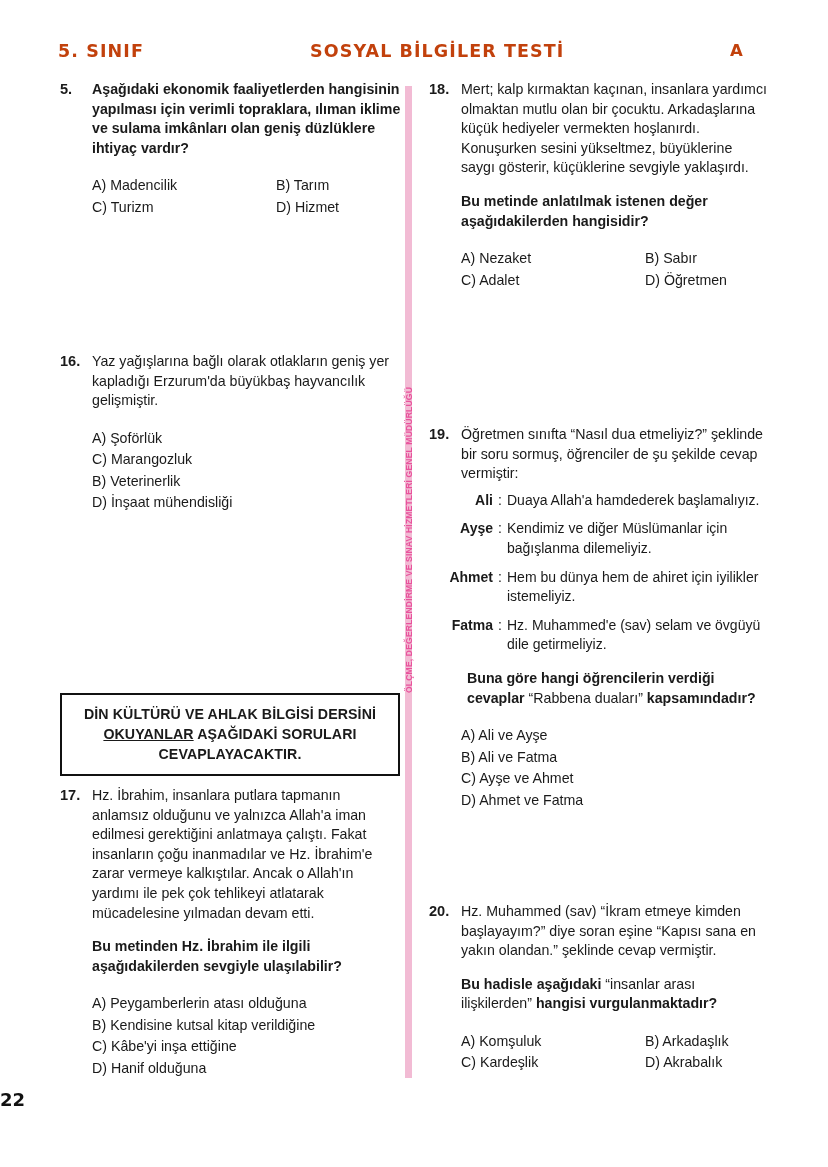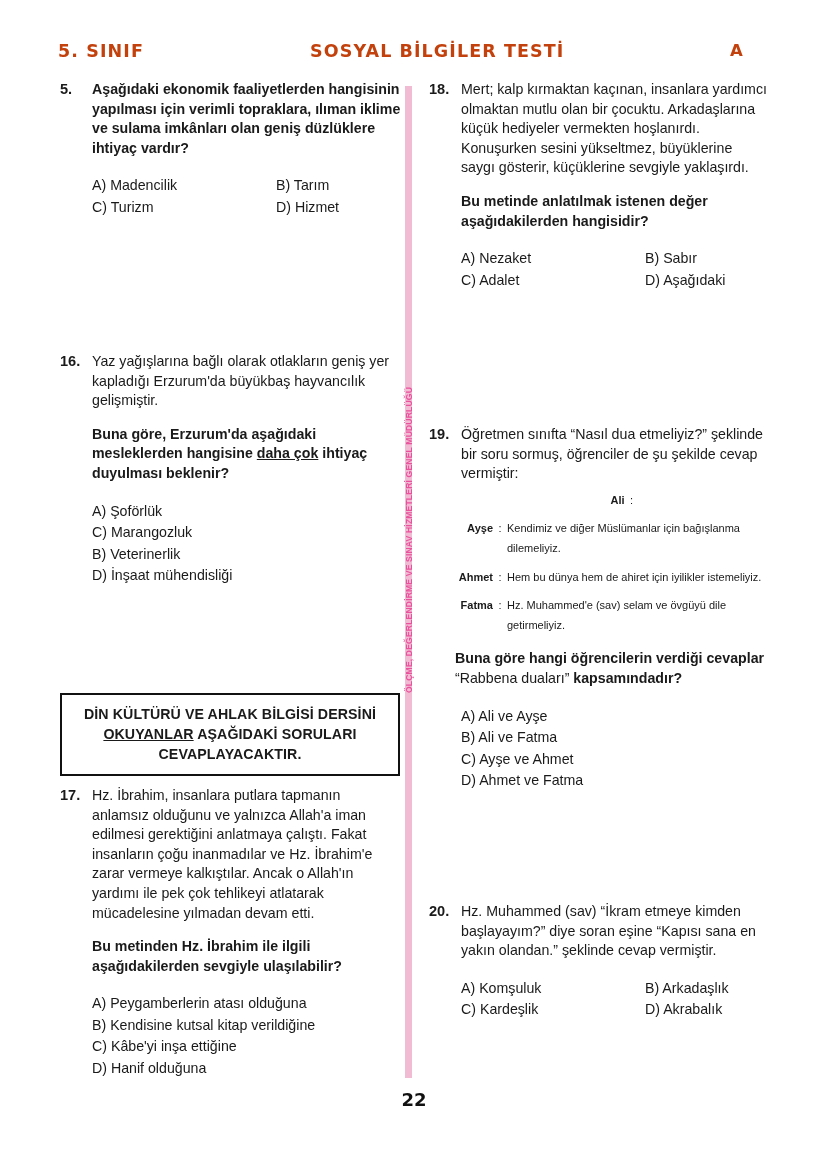--- a/index.html
+++ b/index.html
@@ -131,23 +131,22 @@
 
   
   .dialogue {
     margin-top: 4px;
     margin-left: 0px;
   }
   .dia-row {
     display: flex;
     align-items: flex-start;
     margin-top: 9px;
-    font-size: 11px;
+    font-size: 14px;
     line-height: 19.6px;
-    justify-content: center;
   }
   .dia-row:first-child { margin-top: 7px; }
   .dia-name {
     flex: 0 0 auto;
     width: 66px;
     text-align: right;
     font-weight: bold;
     padding-right: 0px;
   }
   .dia-colon {
@@ -169,21 +168,21 @@
     box-sizing: border-box;
     width: 340px;
   }
 
   
   .page-num {
     position: absolute;
     left: 0;
     right: 0;
     top: 1089px;
-    text-align: center;
+    text-align: left;
     font-weight: bold;
     font-size: 18px;
     font-family: "DejaVu Sans", sans-serif;
     color: #111;
   }
 
   
   .abs { position: absolute; left: 0; width: 343px; }
 </style>
 </head>
@@ -213,21 +212,20 @@
       <div class="opt">C) Turizm</div>
       <div class="opt">D) Hizmet</div>
     </div>
   </div>
 
   <div class="q abs" style="top:272px;">
     <div class="q-head">
       <div class="q-num">16.</div>
       <div class="q-body">
         <div class="q-stem">Yaz yağışlarına bağlı olarak otlakların geniş yer kapladığı Erzurum'da büyükbaş hayvancılık gelişmiştir.</div>
-        <div class="q-ask"><span>Buna göre, Erzurum'da aşağıdaki mesleklerden hangisine </span><span class="u">daha çok</span><span> ihtiyaç duyulması beklenir?</span></div>
       </div>
     </div>
     <div class="opts">
       <div class="opt">A) Şoförlük</div>
       <div class="opt">C) Marangozluk</div>
       <div class="opt">B) Veterinerlik</div>
       <div class="opt">D) İnşaat mühendisliği</div>
     </div>
   </div>
 
@@ -264,66 +262,68 @@
       <div class="q-num">18.</div>
       <div class="q-body">
         <div class="q-stem">Mert; kalp kırmaktan kaçınan, insanlara yardımcı olmaktan mutlu olan bir çocuktu. Arkadaşlarına küçük hediyeler vermekten hoşlanırdı. Konuşurken sesini yükseltmez, büyüklerine saygı gösterir, küçüklerine sevgiyle yaklaşırdı.</div>
         <div class="q-ask">Bu metinde anlatılmak istenen değer aşağıdakilerden hangisidir?</div>
       </div>
     </div>
     <div class="opts two-col">
       <div class="opt">A) Nezaket</div>
       <div class="opt">B) Sabır</div>
       <div class="opt">C) Adalet</div>
-      <div class="opt">D) Aşağıdaki</div>
+      <div class="opt">D) Öğretmen</div>
     </div>
   </div>
 
   <div class="q abs" style="top:345px;">
     <div class="q-head">
       <div class="q-num">19.</div>
       <div class="q-body">
         <div class="q-stem">Öğretmen sınıfta “Nasıl dua etmeliyiz?” şeklinde bir soru sormuş, öğrenciler de şu şekilde cevap vermiştir:</div>
       </div>
     </div>
     <div class="dialogue">
       <div class="dia-row">
         <div class="dia-name">Ali</div>
         <div class="dia-colon">:</div>
+        <div class="dia-text">Duaya Allah'a hamdederek başlamalıyız.</div>
       </div>
       <div class="dia-row">
         <div class="dia-name">Ayşe</div>
         <div class="dia-colon">:</div>
         <div class="dia-text">Kendimiz ve diğer Müslümanlar için bağışlanma dilemeliyiz.</div>
       </div>
       <div class="dia-row">
         <div class="dia-name">Ahmet</div>
         <div class="dia-colon">:</div>
         <div class="dia-text">Hem bu dünya hem de ahiret için iyilikler istemeliyiz.</div>
       </div>
       <div class="dia-row">
         <div class="dia-name">Fatma</div>
         <div class="dia-colon">:</div>
         <div class="dia-text">Hz. Muhammed'e (sav) selam ve övgüyü dile getirmeliyiz.</div>
       </div>
     </div>
-    <div class="q-ask" style="margin-left:28px;"><span>Buna göre hangi öğrencilerin verdiği cevaplar </span><span class="reg">“Rabbena duaları”</span><span> kapsamındadır?</span></div>
+    <div class="q-ask" style="margin-left:40px;"><span>Buna göre hangi öğrencilerin verdiği cevaplar </span><span class="reg">“Rabbena duaları”</span><span> kapsamındadır?</span></div>
     <div class="opts">
       <div class="opt">A) Ali ve Ayşe</div>
       <div class="opt">B) Ali ve Fatma</div>
       <div class="opt">C) Ayşe ve Ahmet</div>
       <div class="opt">D) Ahmet ve Fatma</div>
     </div>
   </div>
 
   <div class="q abs" style="top:822px;">
     <div class="q-head">
       <div class="q-num">20.</div>
       <div class="q-body">
         <div class="q-stem">Hz. Muhammed (sav) “İkram etmeye kimden başlayayım?” diye soran eşine “Kapısı sana en yakın olandan.” şeklinde cevap vermiştir.</div>
+        <div class="q-ask"><span>Bu hadisle aşağıdaki </span><span class="reg">“insanlar arası ilişkilerden”</span><span> hangisi vurgulanmaktadır?</span></div>
       </div>
     </div>
     <div class="opts two-col">
       <div class="opt">A) Komşuluk</div>
       <div class="opt">B) Arkadaşlık</div>
       <div class="opt">C) Kardeşlik</div>
       <div class="opt">D) Akrabalık</div>
     </div>
   </div>
 

